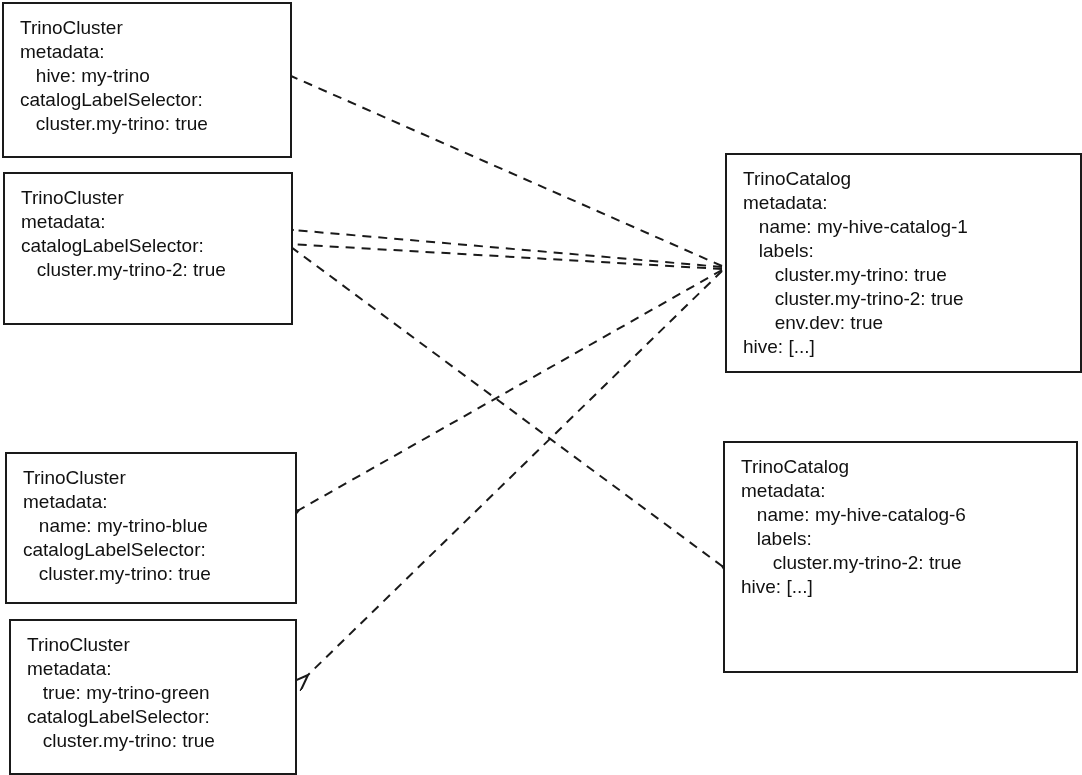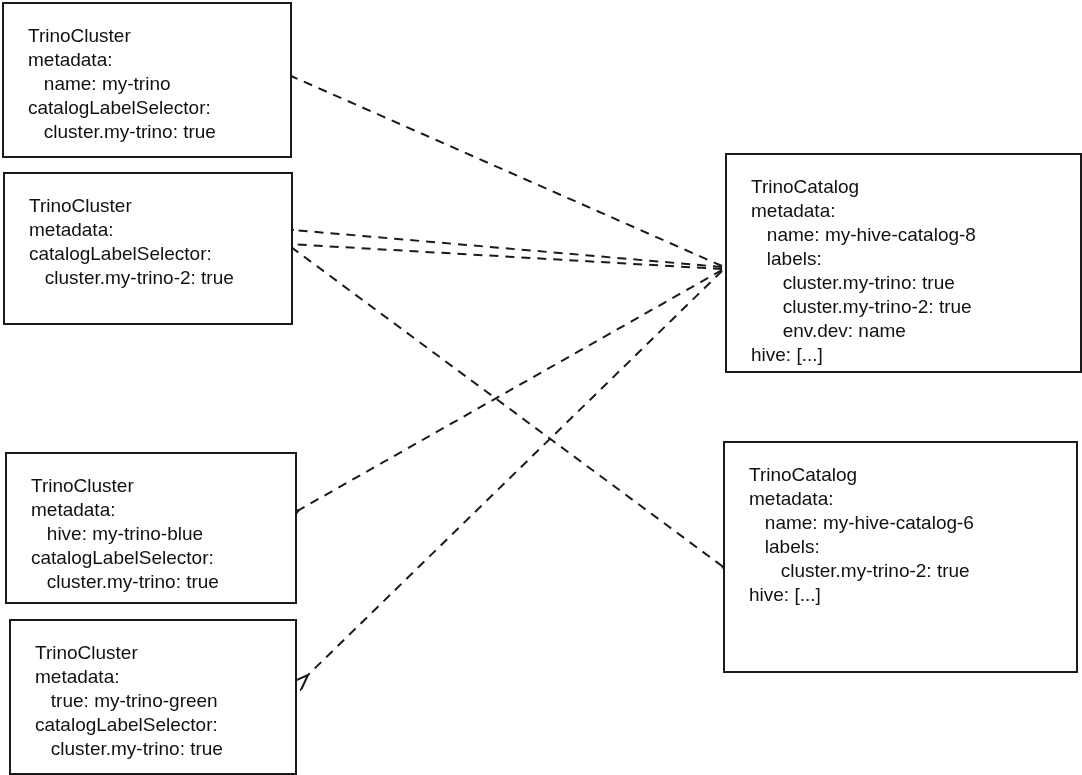--- a/index.html
+++ b/index.html
@@ -21,21 +21,21 @@
     top: 0;
     width: 1082px;
     height: 775px;
     pointer-events: none;
   }
   .node {
     position: absolute;
     box-sizing: border-box;
     background: #ffffff;
     border: 2px solid #1a1a1a;
-    padding: 16px;
+    padding: 8px;
     z-index: 2;
   }
   .node .lines {
     padding: 4px 0 0 8px;
   }
   .node .line {
     font-size: 19px;
     line-height: 24px;
     color: #111111;
     white-space: pre;
@@ -61,60 +61,60 @@
         <line x1="722" y1="271" x2="308" y2="675" stroke="#1a1a1a" stroke-width="2" stroke-dasharray="9 7" marker-end="url(#openArrow)"></line>
         <line x1="291" y1="247" x2="722" y2="566" stroke="#1a1a1a" stroke-width="2" stroke-dasharray="9 7" marker-end="url(#openArrow)"></line>
       </g>
   </svg>
 
   <div id="node-layer">
       <div class="node" style="left: 2px; top: 2px; width: 290px; height: 156px; border-color: rgb(26, 26, 26);">
         <div class="lines">
           <div class="line">TrinoCluster</div>
           <div class="line">metadata:</div>
-          <div class="line">   name: my-trino</div>
+          <div class="line">   hive: my-trino</div>
           <div class="line">catalogLabelSelector:</div>
           <div class="line">   cluster.my-trino: true</div>
         </div>
       </div>
       <div class="node" style="left: 3px; top: 172px; width: 290px; height: 153px; border-color: rgb(26, 26, 26);">
         <div class="lines">
           <div class="line">TrinoCluster</div>
           <div class="line">metadata:</div>
           <div class="line">catalogLabelSelector:</div>
           <div class="line">   cluster.my-trino-2: true</div>
         </div>
       </div>
       <div class="node" style="left: 5px; top: 452px; width: 292px; height: 152px; border-color: rgb(26, 26, 26);">
         <div class="lines">
           <div class="line">TrinoCluster</div>
           <div class="line">metadata:</div>
-          <div class="line">   hive: my-trino-blue</div>
+          <div class="line">   name: my-trino-blue</div>
           <div class="line">catalogLabelSelector:</div>
           <div class="line">   cluster.my-trino: true</div>
         </div>
       </div>
       <div class="node" style="left: 9px; top: 619px; width: 288px; height: 156px; border-color: rgb(26, 26, 26);">
         <div class="lines">
           <div class="line">TrinoCluster</div>
           <div class="line">metadata:</div>
           <div class="line">   true: my-trino-green</div>
           <div class="line">catalogLabelSelector:</div>
           <div class="line">   cluster.my-trino: true</div>
         </div>
       </div>
       <div class="node" style="left: 725px; top: 153px; width: 357px; height: 220px; border-color: rgb(26, 26, 26);">
         <div class="lines">
           <div class="line">TrinoCatalog</div>
           <div class="line">metadata:</div>
-          <div class="line">   name: my-hive-catalog-8</div>
+          <div class="line">   name: my-hive-catalog-1</div>
           <div class="line">   labels:</div>
           <div class="line">      cluster.my-trino: true</div>
           <div class="line">      cluster.my-trino-2: true</div>
-          <div class="line">      env.dev: name</div>
+          <div class="line">      env.dev: true</div>
           <div class="line">hive: [...]</div>
         </div>
       </div>
       <div class="node" style="left: 723px; top: 441px; width: 355px; height: 232px; border-color: rgb(26, 26, 26);">
         <div class="lines">
           <div class="line">TrinoCatalog</div>
           <div class="line">metadata:</div>
           <div class="line">   name: my-hive-catalog-6</div>
           <div class="line">   labels:</div>
           <div class="line">      cluster.my-trino-2: true</div>

